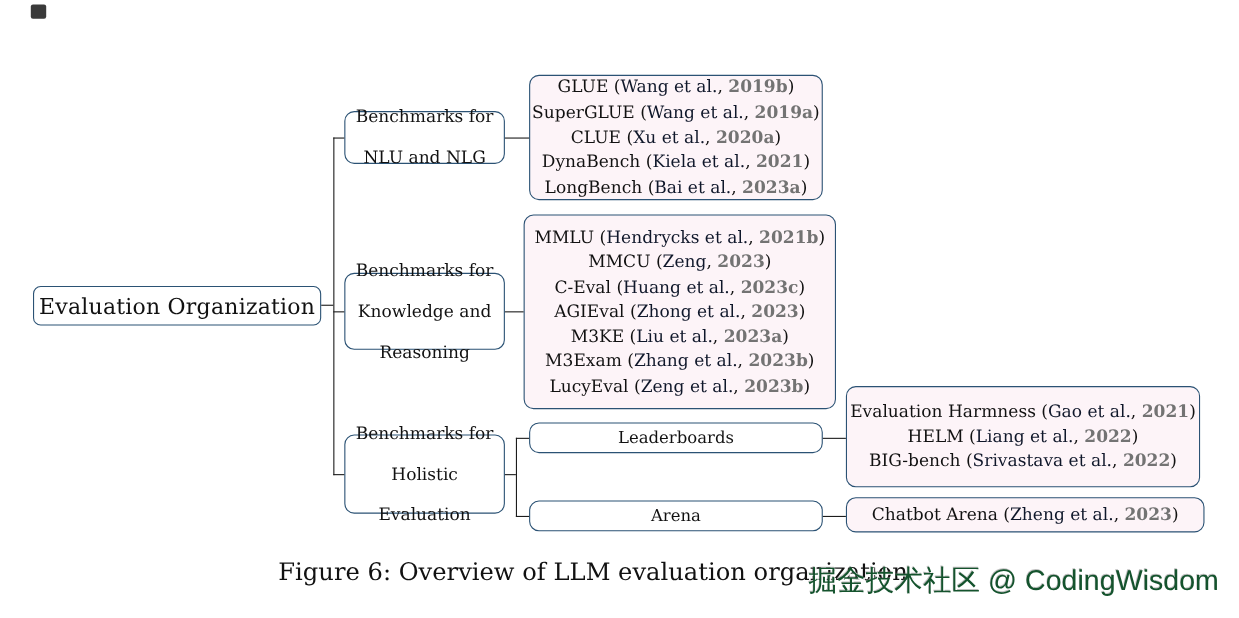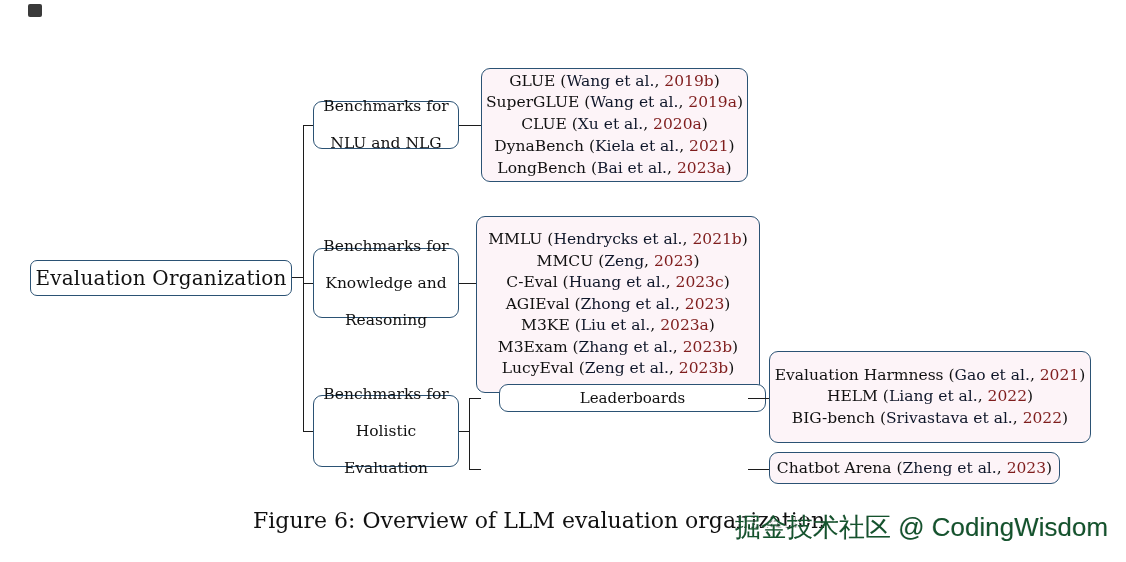--- a/index.html
+++ b/index.html
@@ -8,21 +8,21 @@
   .node{position:absolute;box-sizing:border-box;border:1.5px solid #2b5274;border-radius:9px;
         background:#ffffff;display:flex;flex-direction:column;align-items:center;justify-content:center;
         text-align:center;}
   .leaf{background:#fdf4f8;}
   .root-node{border-radius:7px;font-size:20px;letter-spacing:.2px;}
   .branch-node{font-size:15.5px;line-height:21px;gap:16px;}
   .subbranch-node{font-size:15px;}
   .cites{font-size:15.5px;width:100%;}
   .cite-line{white-space:nowrap;}
   .au{color:#0f172a;}
-  .yr{color:#7f1d1d;}
+  .yr{color:#737373;font-weight:bold;}
   .line{position:absolute;background:#1c1c1c;}
   .caption{position:absolute;left:253px;top:508px;font-size:22px;white-space:nowrap;}
   .watermark{position:absolute;left:735px;top:510px;white-space:nowrap;
              font-family:"Liberation Sans","DejaVu Sans",sans-serif;font-size:26px;font-weight:500;
              color:#14532d;text-shadow:1.5px 1.5px 0 rgba(255,255,255,.95),-.5px -.5px 0 rgba(110,110,110,.45);}
   .artifact{position:absolute;left:28px;top:4px;width:14px;height:13px;background:#3a3a3a;border-radius:2px;}
 </style>
 </head>
 <body>
 
@@ -46,48 +46,51 @@
       <div class="cite-line"><span>DynaBench (</span><span class="au">Kiela et al.</span><span>, </span><span class="yr">2021</span><span>)</span></div>
       <div class="cite-line"><span>LongBench (</span><span class="au">Bai et al.</span><span>, </span><span class="yr">2023a</span><span>)</span></div>
     </div>
 
   <div class="node branch-node" style="left:313px;top:248px;width:146px;height:70px;">
     <span>Benchmarks for</span>
     <span>Knowledge and</span>
     <span>Reasoning</span>
   </div>
 
-  <div class="node leaf cites" style="left:476px;top:195px;width:284px;height:177px;line-height:21.5px;margin-top:21px;">
+  <div class="node leaf cites" style="left:476px;top:195px;width:284px;height:177px;line-height:21.5px;">
       <div class="cite-line"><span>MMLU (</span><span class="au">Hendrycks et al.</span><span>, </span><span class="yr">2021b</span><span>)</span></div>
       <div class="cite-line"><span>MMCU (</span><span class="au">Zeng</span><span>, </span><span class="yr">2023</span><span>)</span></div>
       <div class="cite-line"><span>C-Eval (</span><span class="au">Huang et al.</span><span>, </span><span class="yr">2023c</span><span>)</span></div>
       <div class="cite-line"><span>AGIEval (</span><span class="au">Zhong et al.</span><span>, </span><span class="yr">2023</span><span>)</span></div>
       <div class="cite-line"><span>M3KE (</span><span class="au">Liu et al.</span><span>, </span><span class="yr">2023a</span><span>)</span></div>
       <div class="cite-line"><span>M3Exam (</span><span class="au">Zhang et al.</span><span>, </span><span class="yr">2023b</span><span>)</span></div>
       <div class="cite-line"><span>LucyEval (</span><span class="au">Zeng et al.</span><span>, </span><span class="yr">2023b</span><span>)</span></div>
     </div>
 
   <div class="node branch-node" style="left:313px;top:395px;width:146px;height:72px;">
     <span>Benchmarks for</span>
     <span>Holistic</span>
     <span>Evaluation</span>
   </div>
 
-  <div class="node subbranch-node" style="left:499px;top:384px;width:267px;height:28px;">
+  <div class="node subbranch-node" style="left:481px;top:384px;width:267px;height:28px;">
     <span>Leaderboards</span>
   </div>
 
   <div class="node leaf cites" style="left:769px;top:351px;width:322px;height:92px;line-height:21.5px;">
       <div class="cite-line"><span>Evaluation Harmness (</span><span class="au">Gao et al.</span><span>, </span><span class="yr">2021</span><span>)</span></div>
       <div class="cite-line"><span>HELM (</span><span class="au">Liang et al.</span><span>, </span><span class="yr">2022</span><span>)</span></div>
       <div class="cite-line"><span>BIG-bench (</span><span class="au">Srivastava et al.</span><span>, </span><span class="yr">2022</span><span>)</span></div>
     </div>
 
+  <div class="node subbranch-node" style="left:481px;top:455px;width:267px;height:28px;">
+    <span>Arena</span>
+  </div>
 
-  <div class="node leaf cites" style="left:769px;top:452px;width:291px;height:32px;line-height:21px;">
+  <div class="node leaf cites" style="left:769px;top:452px;width:326px;height:32px;line-height:21px;">
       <div class="cite-line"><span>Chatbot Arena (</span><span class="au">Zheng et al.</span><span>, </span><span class="yr">2023</span><span>)</span></div>
     </div>
 
   <div class="line" style="left:292px;top:277px;width:11px;height:1px;"></div>
   <div class="line" style="left:303px;top:125px;width:1px;height:307px;"></div>
   <div class="line" style="left:303px;top:125px;width:10px;height:1px;"></div>
   <div class="line" style="left:303px;top:283px;width:10px;height:1px;"></div>
   <div class="line" style="left:303px;top:431px;width:10px;height:1px;"></div>
   <div class="line" style="left:459px;top:125px;width:22px;height:1px;"></div>
   <div class="line" style="left:459px;top:283px;width:17px;height:1px;"></div>

